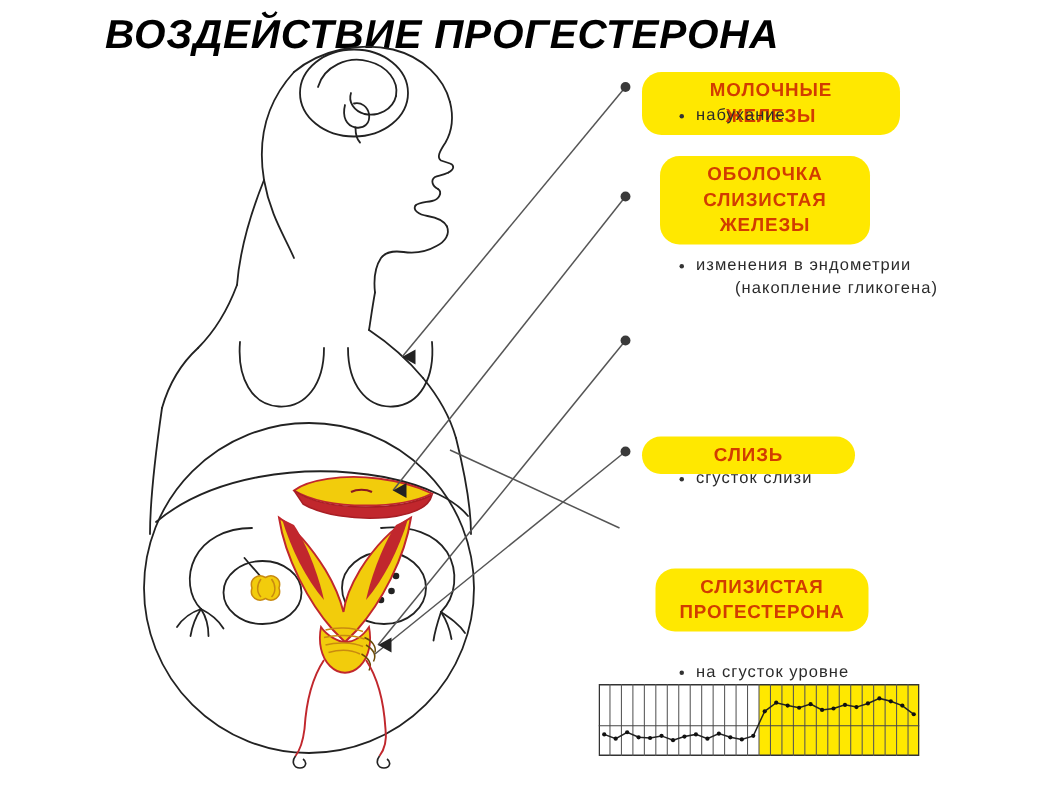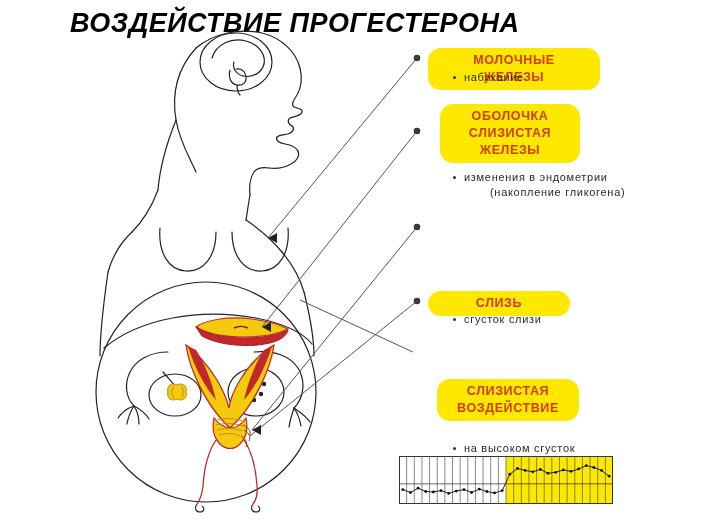--- a/index.html
+++ b/index.html
@@ -233,24 +233,24 @@
 
   <div class="badge" style="left:428px;top:291px;width:142px;">
     <div>СЛИЗЬ</div>
   </div>
   <div class="bullets" style="left:450px;top:312px;text-align:right;">
     <div class="b">сгусток  слизи</div>
   </div>
 
   <div class="badge" style="left:437px;top:379px;width:142px;">
     <div>СЛИЗИСТАЯ</div>
-    <div>ВОЗДЕЙСТВИЕ</div>
+    <div>ПРОГЕСТЕРОНА</div>
   </div>
   <div class="bullets" style="left:450px;top:441px;">
-    <div class="b">на высоком  сгусток</div>
+    <div class="b">на сгусток  уровне</div>
   </div>
 
   <svg id="bbt" viewBox="0 0 214 48">
       <rect x="107" y="0" width="107" height="48" fill="#FFE800"></rect>
       <rect x="0.5" y="0.5" width="213" height="47" fill="none" stroke="#333" stroke-width="1"></rect>
       <line x1="7.642857142857143" y1="0" x2="7.642857142857143" y2="48" stroke="#555" stroke-width="0.7"></line>
       <line x1="15.285714285714286" y1="0" x2="15.285714285714286" y2="48" stroke="#555" stroke-width="0.7"></line>
       <line x1="22.92857142857143" y1="0" x2="22.92857142857143" y2="48" stroke="#555" stroke-width="0.7"></line>
       <line x1="30.571428571428573" y1="0" x2="30.571428571428573" y2="48" stroke="#555" stroke-width="0.7"></line>
       <line x1="38.214285714285715" y1="0" x2="38.214285714285715" y2="48" stroke="#555" stroke-width="0.7"></line>

